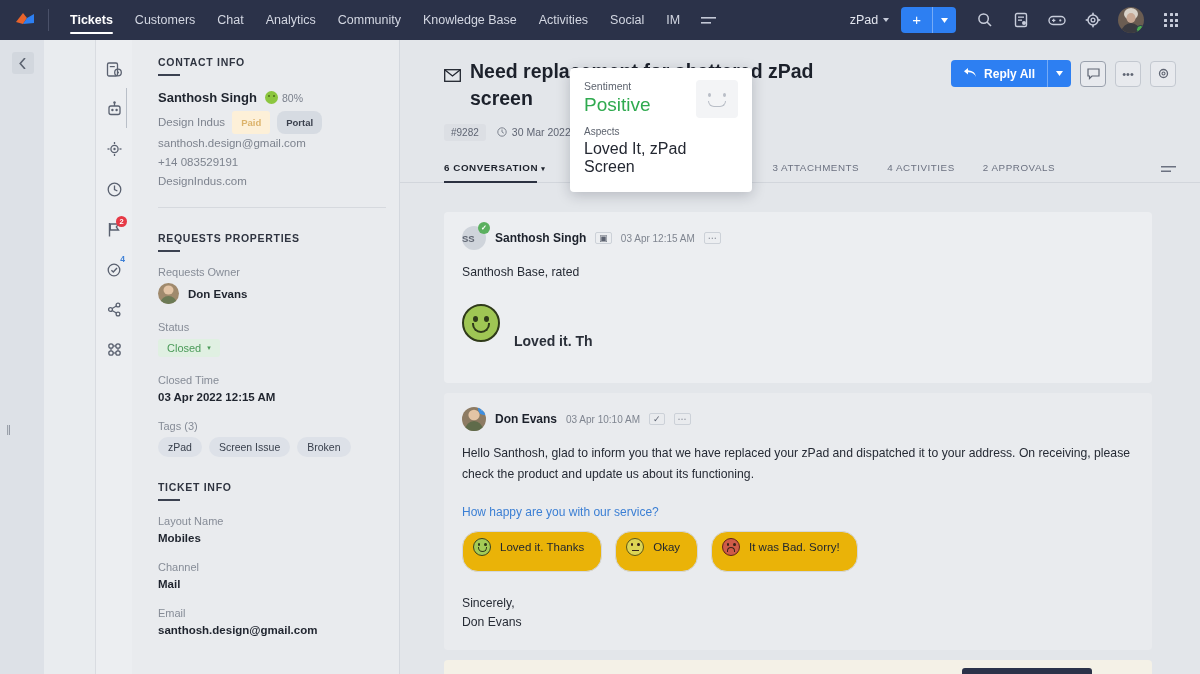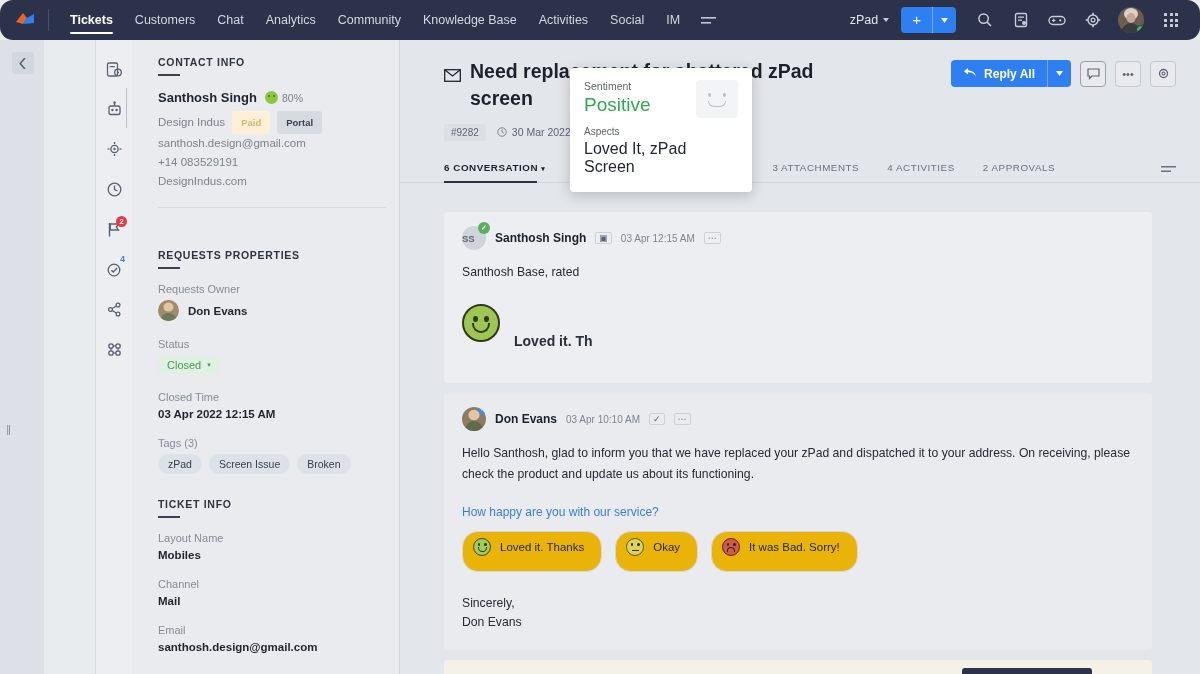--- a/index.html
+++ b/index.html
@@ -9,21 +9,20 @@
     background: #dfe3e8;
     overflow: hidden;
   }
   .app { position: relative; width: 1200px; height: 674px; background: #e9ecef; }
 
   
   .topnav {
     position: absolute; top: 0; left: 0; width: 1200px; height: 40px;
     background: #2b3249; display: flex; align-items: center;
     padding: 0 8px;
-    border-radius: 13px;
   }
   .logo {
     width: 34px; height: 40px; display: flex; align-items: center; justify-content: center;
   }
   .logo svg { display: block; }
   .navsep { width: 1px; height: 22px; background: #4a5169; margin: 0 10px 0 6px; }
   .navitems { display: flex; align-items: center; height: 40px; }
   .navitem {
     color: #d3d7e2; font-size: 12.5px; padding: 0 11px; height: 40px;
     display: flex; align-items: center; position: relative; white-space: nowrap;
@@ -110,21 +109,21 @@
     content:''; position:absolute; top:4px; width:2px;height:2px;background:#4d6b1a;border-radius:50%;
   }
   .sm-circle::before { left:3px; } .sm-circle::after { right:3px; }
   .score-pct { font-size: 10.5px; color: #7b818d; }
   .c-line { font-size: 11.5px; color: #7d838e; line-height: 19px; }
   .c-org { display:flex; align-items:center; gap:7px; }
   .pill-paid {
     background:#fdf0d8; color:#dcb36b; font-size:9.5px; padding:2px 9px; border-radius:3px; font-weight:bold;
   }
   .pill-portal {
-    background:#d6dbe2; color:#3b414e; font-size:9.5px; padding:2px 9px; border-radius:3px; font-weight:bold;text-align:right;
+    background:#d6dbe2; color:#3b414e; font-size:9.5px; padding:2px 9px; border-radius:8px; font-weight:bold;text-align:right;
   }
   .hr-soft { height:1px; background:#d6d9de; margin: 16px 0 0; }
   .fld-label { font-size: 11px; color: #868c97; margin-bottom: 5px; }
   .fld-value { font-size: 11.5px; color: #1f242e; font-weight: bold; }
   .fld { margin-bottom: 17px; }
   .owner-row { display:flex; align-items:center; gap: 9px; }
   .owner-av { width: 21px; height: 21px; border-radius: 50%; overflow:hidden; display:block; }
   .status-pill {
     display:inline-flex; align-items:center; gap:6px;
     background:#e0f0e2; color:#4a9a58; font-size:11px; padding:3px 9px; border-radius:3px;
@@ -492,21 +491,21 @@
       <span>Design Indus</span>
       <span class="pill-paid">Paid</span>
       <span class="pill-portal">Portal</span>
     </div>
     <div class="c-line">santhosh.design@gmail.com</div>
     <div class="c-line">+14 083529191</div>
     <div class="c-line">DesignIndus.com</div>
 
     <div class="hr-soft"></div>
 
-    <div style="margin-top:41px">
+    <div style="margin-top:24px">
       <div class="sec-title">REQUESTS PROPERTIES</div>
       <div class="sec-rule"></div>
     </div>
 
     <div class="fld">
       <div class="fld-label">Requests Owner</div>
       <div class="owner-row">
         <span class="owner-av">
           <svg viewBox="0 0 21 21" width="21" height="21">
               <rect width="21" height="21" fill="#a08a6d"></rect>

